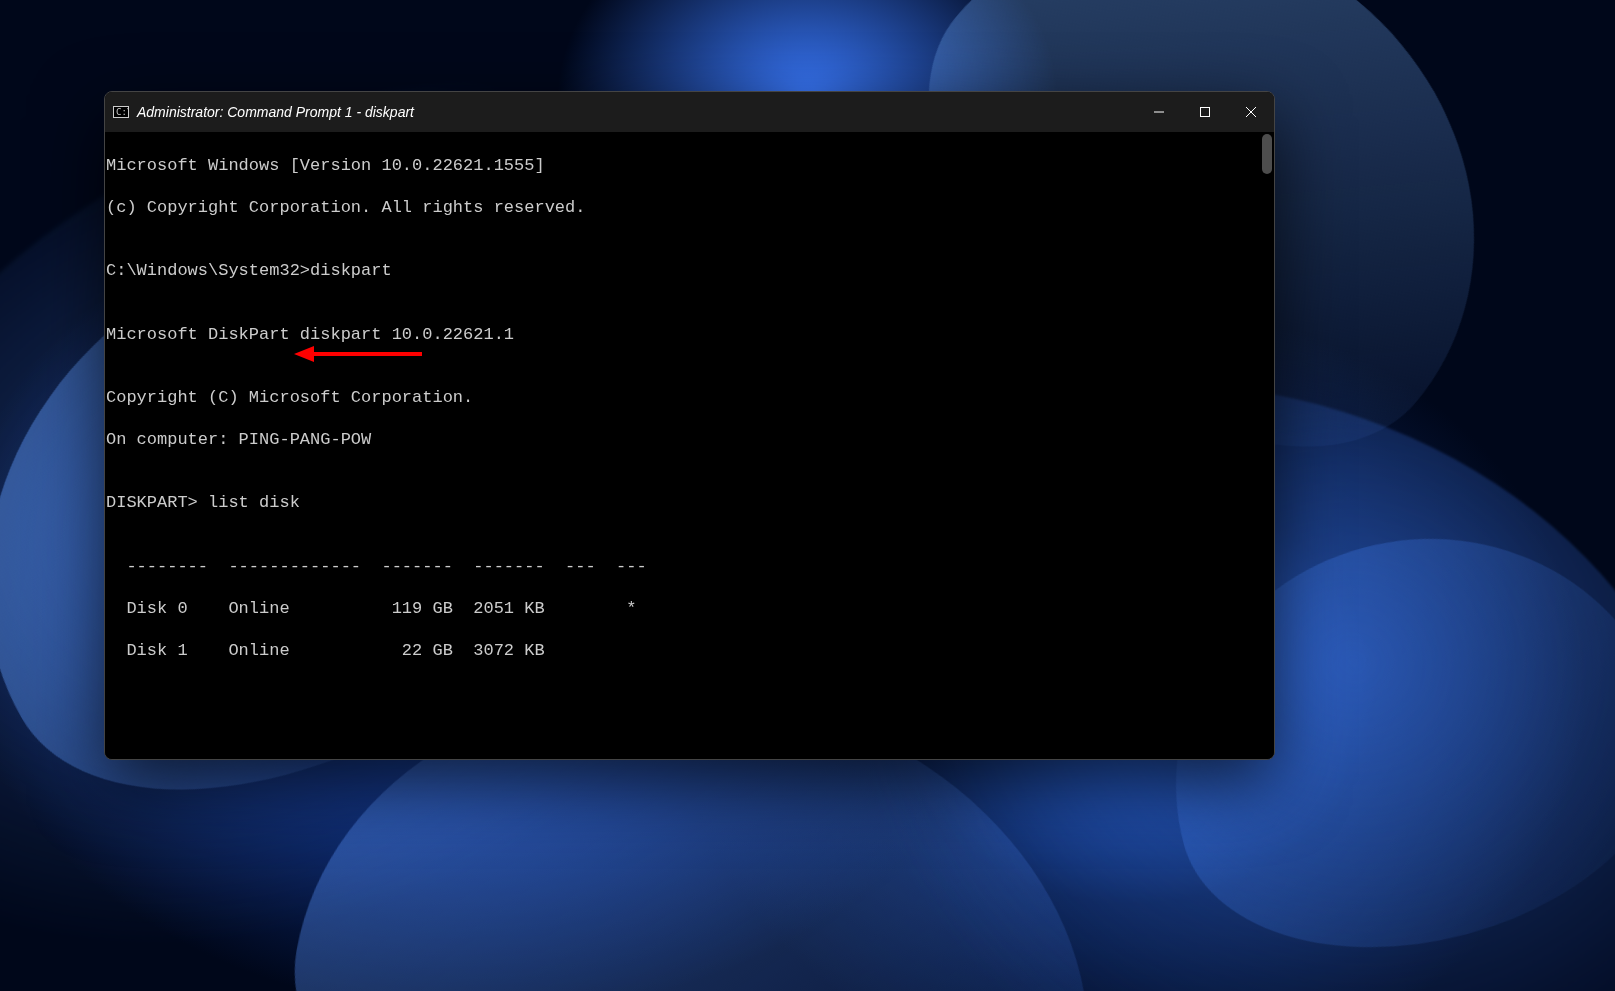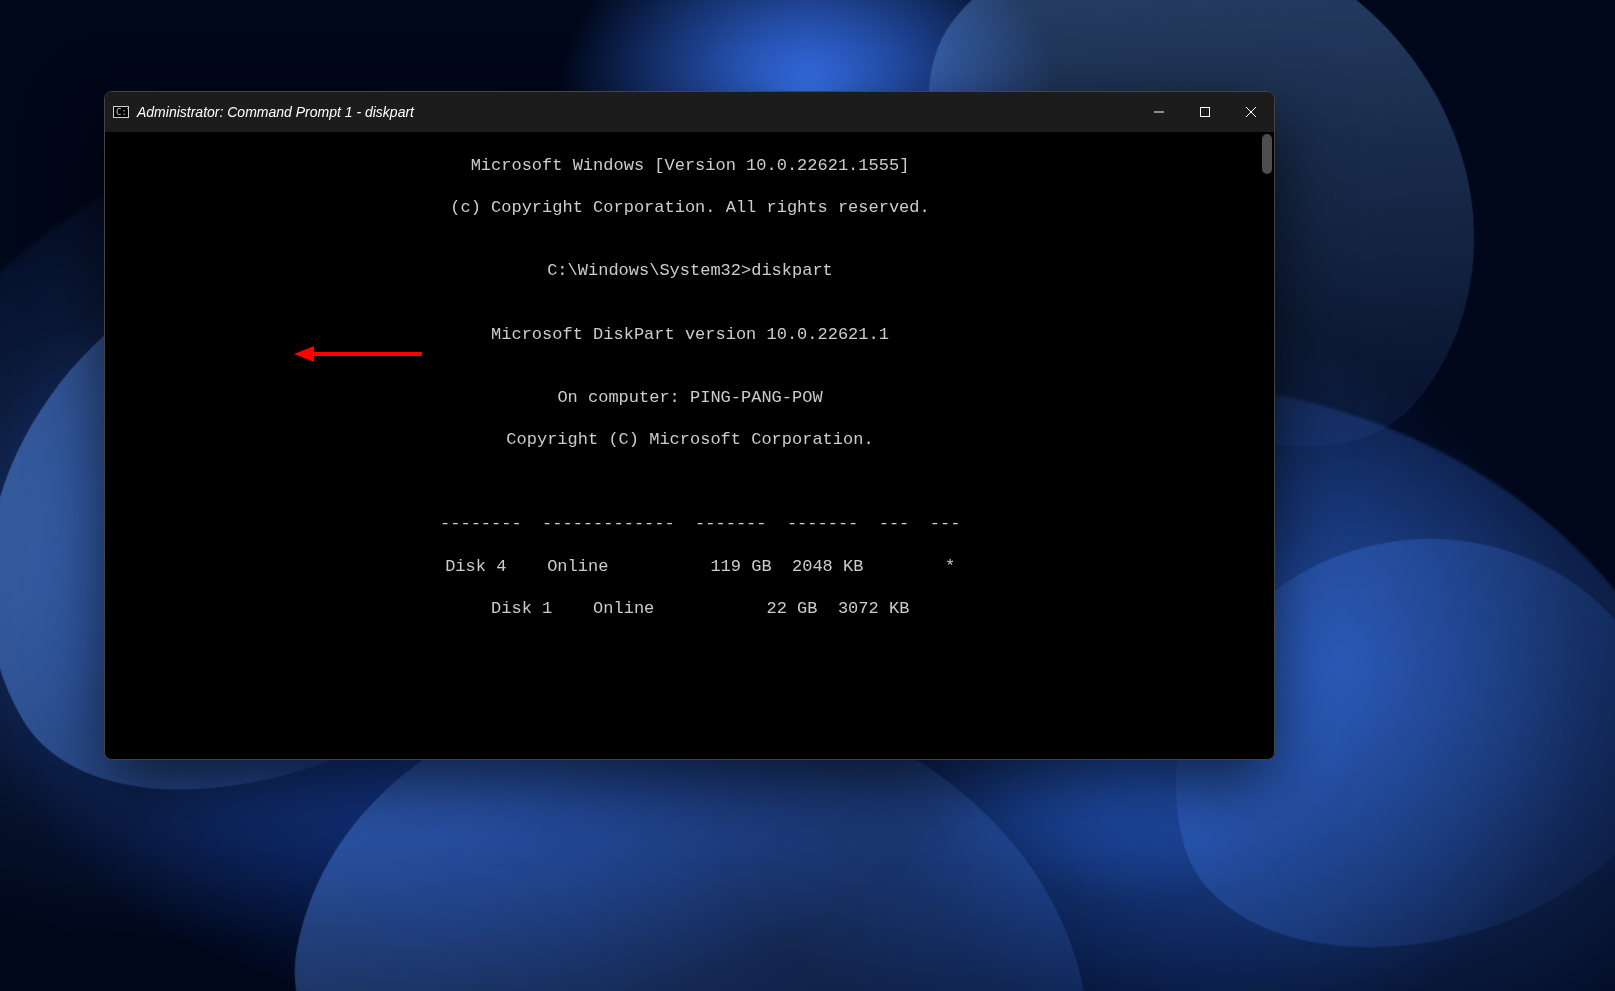--- a/index.html
+++ b/index.html
@@ -90,21 +90,21 @@
       background: #000000;
       color: #cccccc;
       font-family: 'Consolas', 'Courier New', monospace;
       font-size: 17px;
       line-height: 1.24;
       padding: 2px 0 0 1px;
       position: relative;
       white-space: pre;
       overflow: hidden;
     }
-    .terminal-line { display: block; text-align: center; }
+    .terminal-line { display: block; }
     .scrollbar-thumb {
       position: absolute;
       right: 2px; top: 2px;
       width: 10px; height: 40px;
       background: #4d4d4d;
       border-radius: 5px;
     }
     .arrow-annotation {
       position: absolute;
       left: 292px;
@@ -151,28 +151,29 @@
       </div>
     </div>
   </div>
 
   <div class="terminal-body">
 <span class="terminal-line">Microsoft Windows [Version 10.0.22621.1555]</span>
 <span class="terminal-line">(c) Copyright Corporation. All rights reserved.</span>
 <span class="terminal-line"></span>
 <span class="terminal-line">C:\Windows\System32&gt;diskpart</span>
 <span class="terminal-line"></span>
-<span class="terminal-line">Microsoft DiskPart version 10.0.22621.1</span>
+<span class="terminal-line">Microsoft DiskPart diskpart 10.0.22621.1</span>
 <span class="terminal-line"></span>
+<span class="terminal-line">Copyright (C) Microsoft Corporation.</span>
 <span class="terminal-line">On computer: PING-PANG-POW</span>
-<span class="terminal-line">Copyright (C) Microsoft Corporation.</span>
 <span class="terminal-line"></span>
+<span class="terminal-line">DISKPART&gt; list disk</span>
 <span class="terminal-line"></span>
 <span class="terminal-line">  --------  -------------  -------  -------  ---  ---</span>
-<span class="terminal-line">  Disk 4    Online          119 GB  2048 KB        *</span>
+<span class="terminal-line">  Disk 0    Online          119 GB  2051 KB        *</span>
 <span class="terminal-line">  Disk 1    Online           22 GB  3072 KB</span>
 <span class="terminal-line"></span>
     <div class="scrollbar-thumb"></div>
   </div>
 </div>
 
 <svg class="arrow-annotation" width="140" height="24">
   <line x1="130" y1="12" x2="18" y2="12" stroke="#ff0000" stroke-width="4"></line>
   <polygon points="2,12 22,4 22,20" fill="#ff0000"></polygon>
 </svg>

